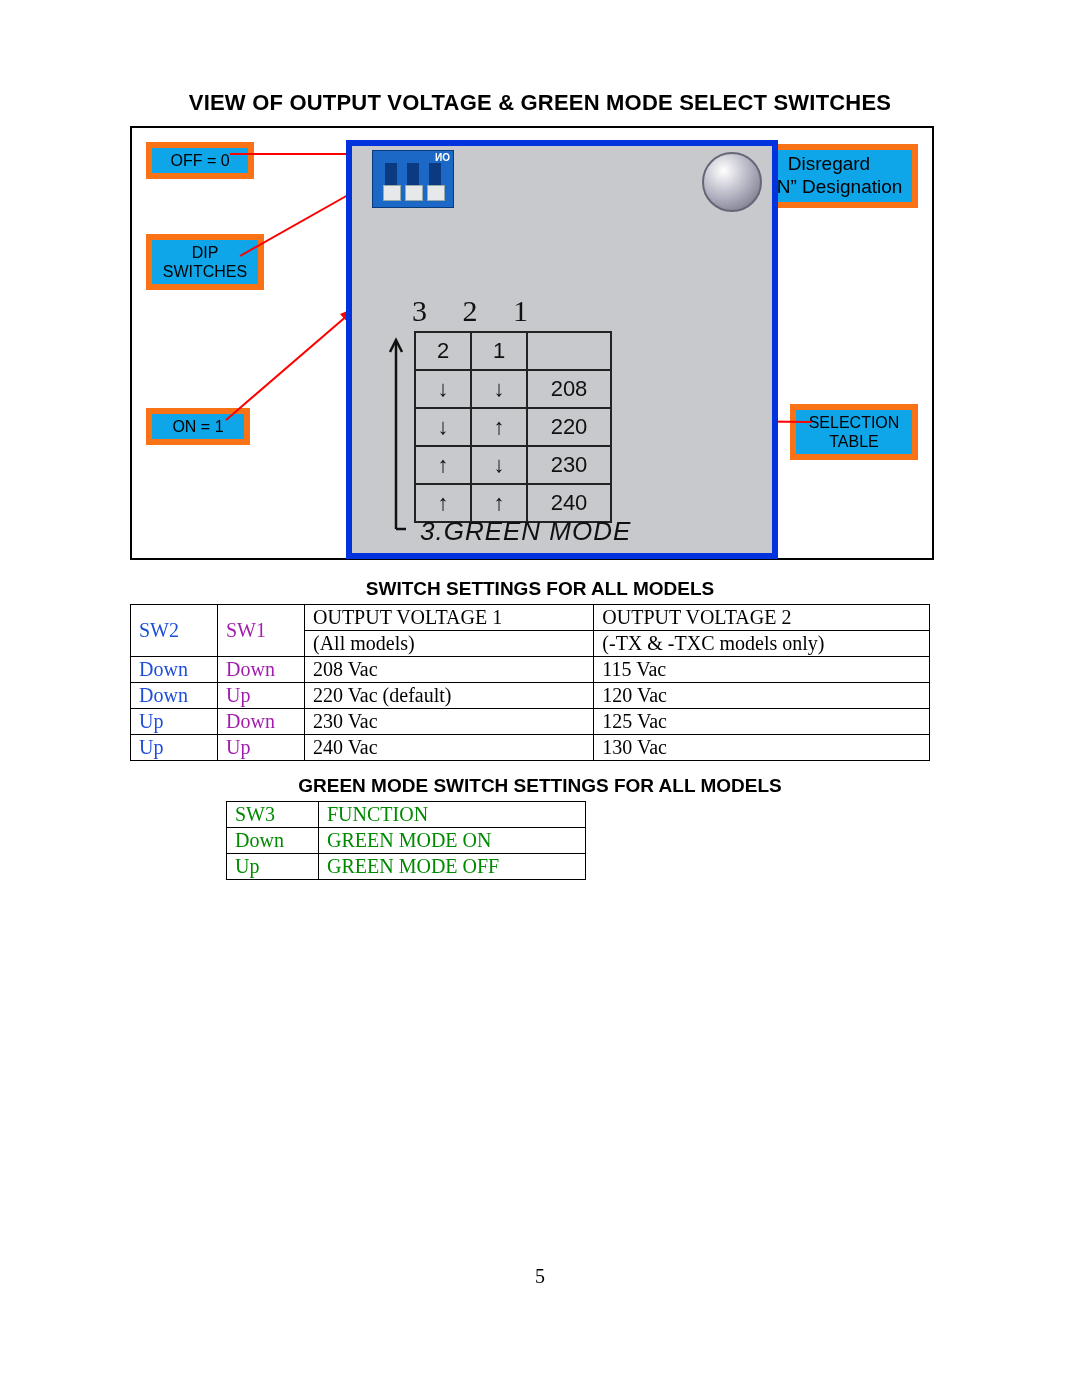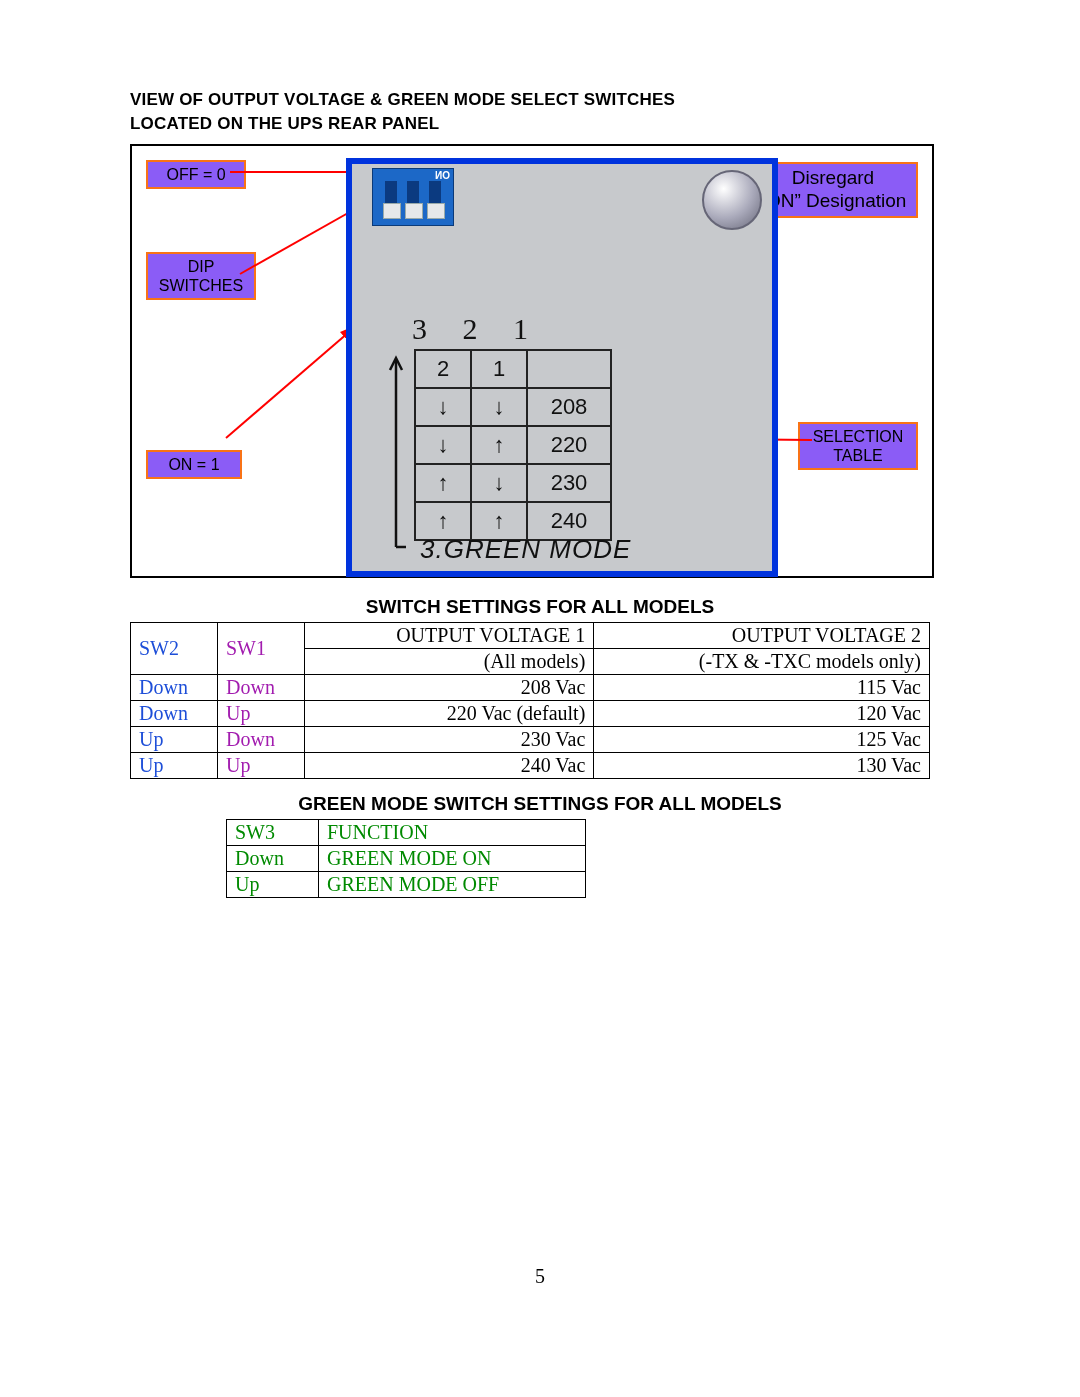--- a/index.html
+++ b/index.html
@@ -9,37 +9,37 @@
     height: 1397px;
     font-family: Arial, Helvetica, sans-serif;
     background: #fff;
     color: #000;
     position: relative;
   }
   .page {
     padding: 90px 130px 0 130px;
   }
   .heading {
-    text-align: left;
+    text-align: center;
     font-weight: bold;
-    font-size: 17px;
+    font-size: 22px;
     margin-bottom: 4px;
     letter-spacing: 0.2px;
   }
   .figure-box {
     border: 2px solid #000;
     margin-top: 10px;
     width: 800px;
     height: 430px;
     position: relative;
   }
   .callout {
     position: absolute;
-    border: 2px solid #f97316;
-    background: #8b5cf6;
+    border: 6px solid #f97316;
+    background: #0ea5e9;
     font-size: 17px;
     text-align: center;
     padding: 3px 8px;
     line-height: 1.2;
   }
   .callout.small { font-size: 16px; }
   svg.arrows {
     position: absolute;
     left: 0; top: 0; width: 100%; height: 100%;
     pointer-events: none;
@@ -134,21 +134,21 @@
   table.data td, table.data th {
     border: 1.5px solid #000;
     font-size: 20px;
     padding: 1px 8px;
     font-family: "Times New Roman", Times, serif;
     font-weight: normal;
   }
   .c-blue { color: #1d4ed8; }
   .c-red  { color: #a21caf; }
   .c-grn  { color: #008a00; }
-  .center { text-align: right; }
+  .center { text-align: left; }
   table.green {
     border-collapse: collapse;
     width: 360px;
     margin-top: 4px;
   }
   table.green td {
     border: 1.5px solid #000;
     font-size: 20px;
     padding: 1px 8px;
     font-family: "Times New Roman", Times, serif;
@@ -160,30 +160,29 @@
     text-align: center;
     font-family: "Times New Roman", Times, serif;
     font-size: 20px;
   }
 </style>
 </head>
 <body>
 
 <div class="page">
   <div class="heading">VIEW OF OUTPUT VOLTAGE &amp; GREEN MODE SELECT SWITCHES</div>
-  <div class="heading">LOCATED ON THE UPS REAR PANEL</div>
 
   <div class="figure-box">
 
     <div class="callout small" style="left:14px; top:14px; width:80px;">OFF = 0</div>
 
     <div class="callout small" style="left:14px; top:106px; width:90px; white-space:pre-line;">DIP
 SWITCHES</div>
 
-    <div class="callout small" style="left:14px; top:280px; width:76px;margin-top:24px;">ON = 1</div>
+    <div class="callout small" style="left:14px; top:280px; width:76px;">ON = 1</div>
 
     <div class="callout" style="right:14px; top:16px; width:150px; font-size:19px;">
       <span>Disregard</span><br>
       <span>“ON” Designation</span>
     </div>
 
     <div class="callout small" style="right:14px; top:276px; width:100px;">
       <span>SELECTION</span><br>
       <span>TABLE</span>
     </div>

